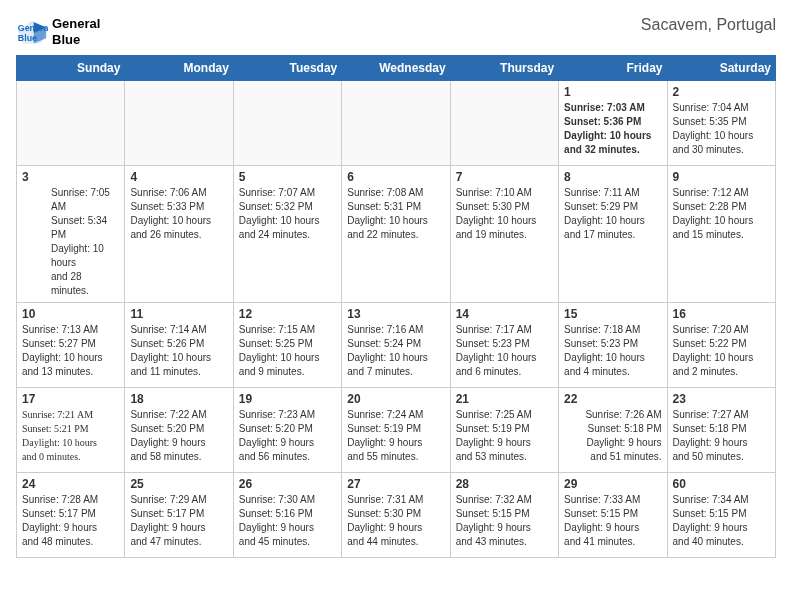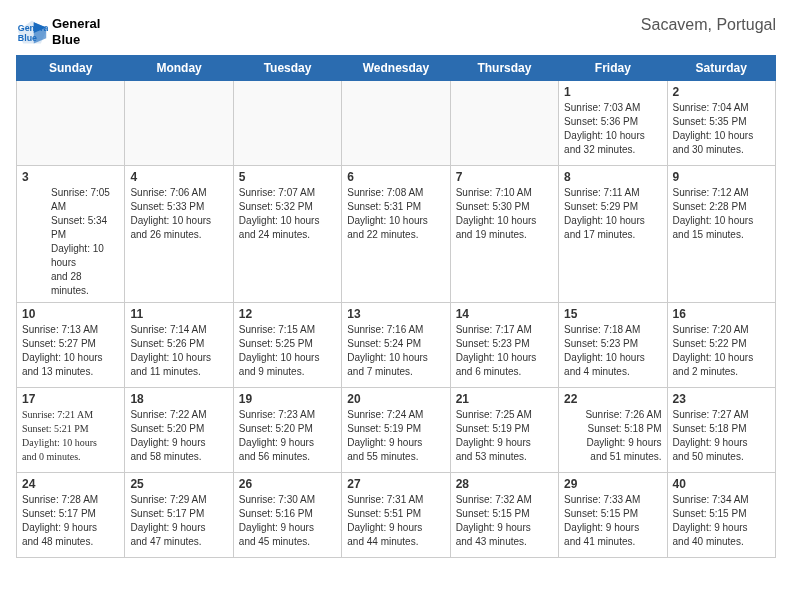--- a/index.html
+++ b/index.html
@@ -43,22 +43,22 @@
     table {
       width: 100%;
       border-collapse: collapse;
       table-layout: fixed;
     }
     th {
       background-color: #2b6cb0;
       color: #fff;
       font-size: 12px;
       font-weight: bold;
-      padding: 5px 12px;
-      text-align: center;
+      padding: 5px 4px;
+      text-align: right;
       border: 1px solid #2b6cb0;
     }
     td {
       border: 1px solid #ccc;
       vertical-align: top;
       padding: 4px 5px;
       font-size: 10px;
       color: #333;
       height: 85px;
       background: #fff;
@@ -113,21 +113,21 @@
   </thead>
   <tbody id="calendar-body">
   <tr>
         <td class="empty"></td>
         <td class="empty"></td>
         <td class="empty"></td>
         <td class="empty"></td>
         <td class="empty"></td>
         <td>
           <span class="day-num">1</span>
-          <div class="day-info" style="white-space: pre-line;">Sunrise: 7:03 AM
+          <div class="day-info" style="white-space: pre-line; font-weight: bold;">Sunrise: 7:03 AM
 Sunset: 5:36 PM
 Daylight: 10 hours
 and 32 minutes.</div>
         </td>
         <td>
           <span class="day-num">2</span>
           <div class="day-info" style="white-space: pre-line;">Sunrise: 7:04 AM
 Sunset: 5:35 PM
 Daylight: 10 hours
 and 30 minutes.</div>
@@ -304,40 +304,40 @@
         <td>
           <span class="day-num">26</span>
           <div class="day-info" style="white-space: pre-line;">Sunrise: 7:30 AM
 Sunset: 5:16 PM
 Daylight: 9 hours
 and 45 minutes.</div>
         </td>
         <td>
           <span class="day-num">27</span>
           <div class="day-info" style="white-space: pre-line;">Sunrise: 7:31 AM
-Sunset: 5:51 PM
+Sunset: 5:30 PM
 Daylight: 9 hours
 and 44 minutes.</div>
         </td>
         <td>
           <span class="day-num">28</span>
           <div class="day-info" style="white-space: pre-line;">Sunrise: 7:32 AM
 Sunset: 5:15 PM
 Daylight: 9 hours
 and 43 minutes.</div>
         </td>
         <td>
           <span class="day-num">29</span>
           <div class="day-info" style="white-space: pre-line;">Sunrise: 7:33 AM
 Sunset: 5:15 PM
 Daylight: 9 hours
 and 41 minutes.</div>
         </td>
         <td>
-          <span class="day-num">40</span>
+          <span class="day-num">60</span>
           <div class="day-info" style="white-space: pre-line;">Sunrise: 7:34 AM
 Sunset: 5:15 PM
 Daylight: 9 hours
 and 40 minutes.</div>
         </td>
       </tr>
     </tbody>
 </table>
 
 </body></html>

